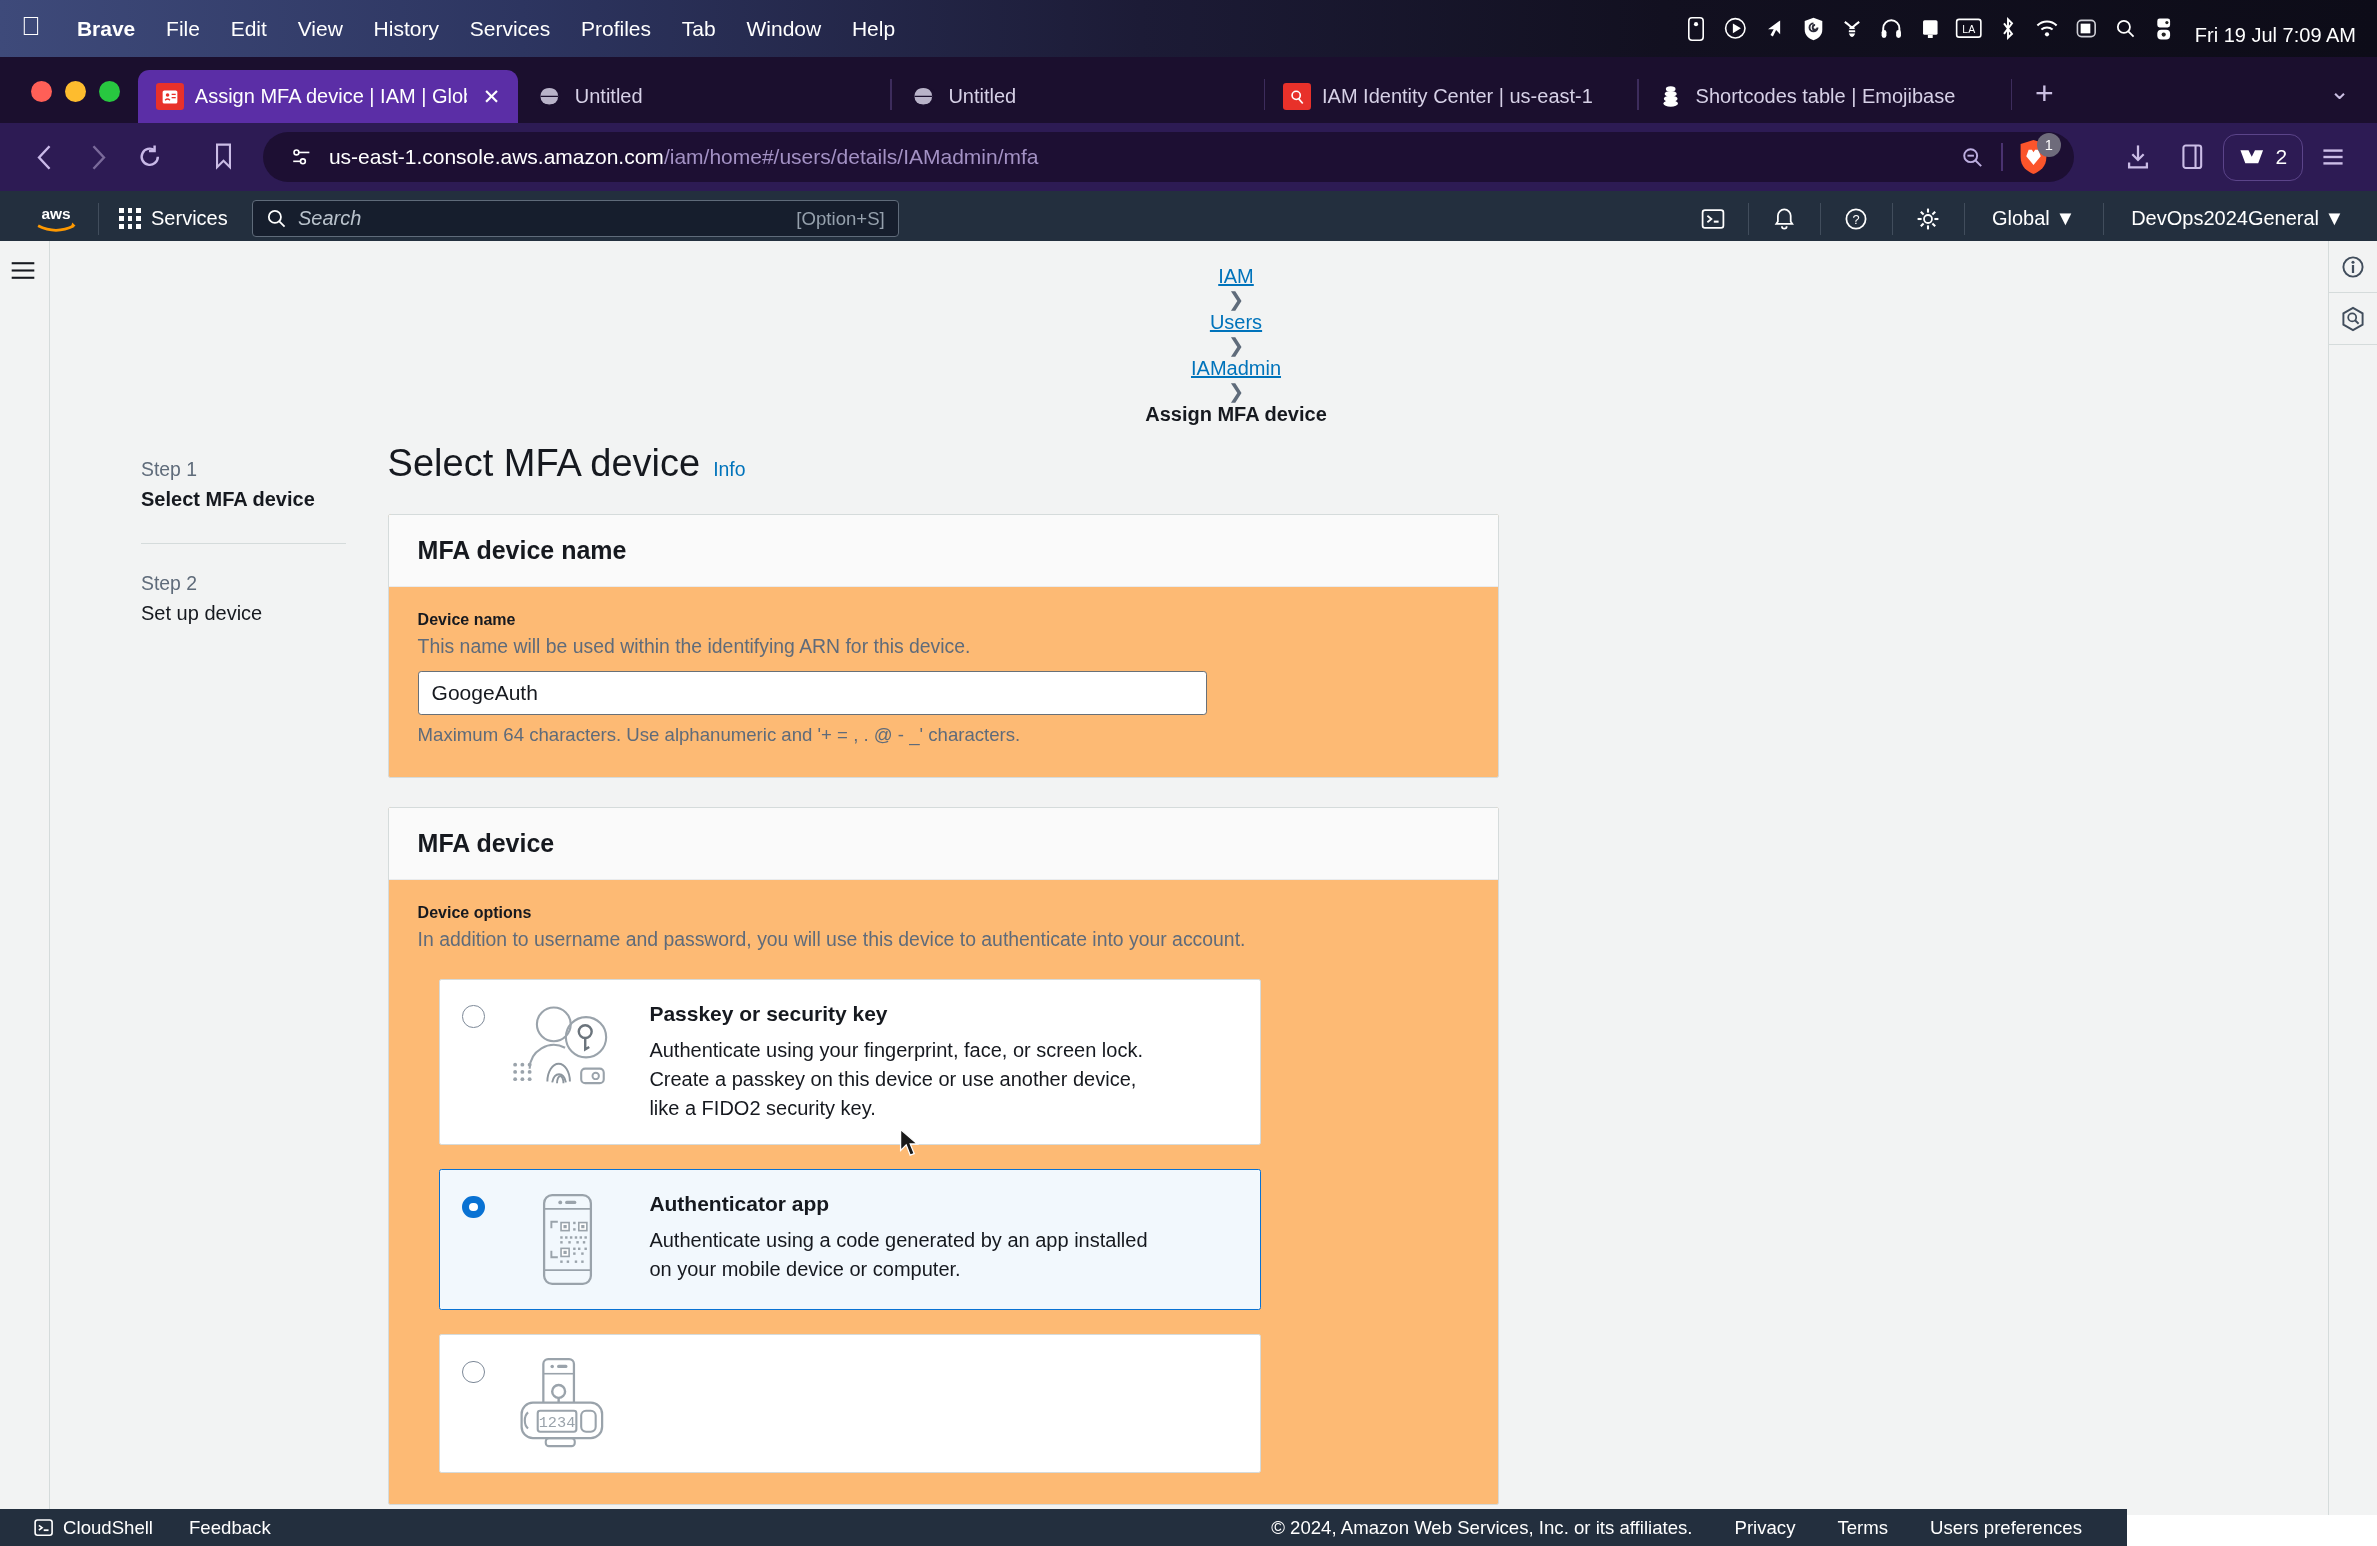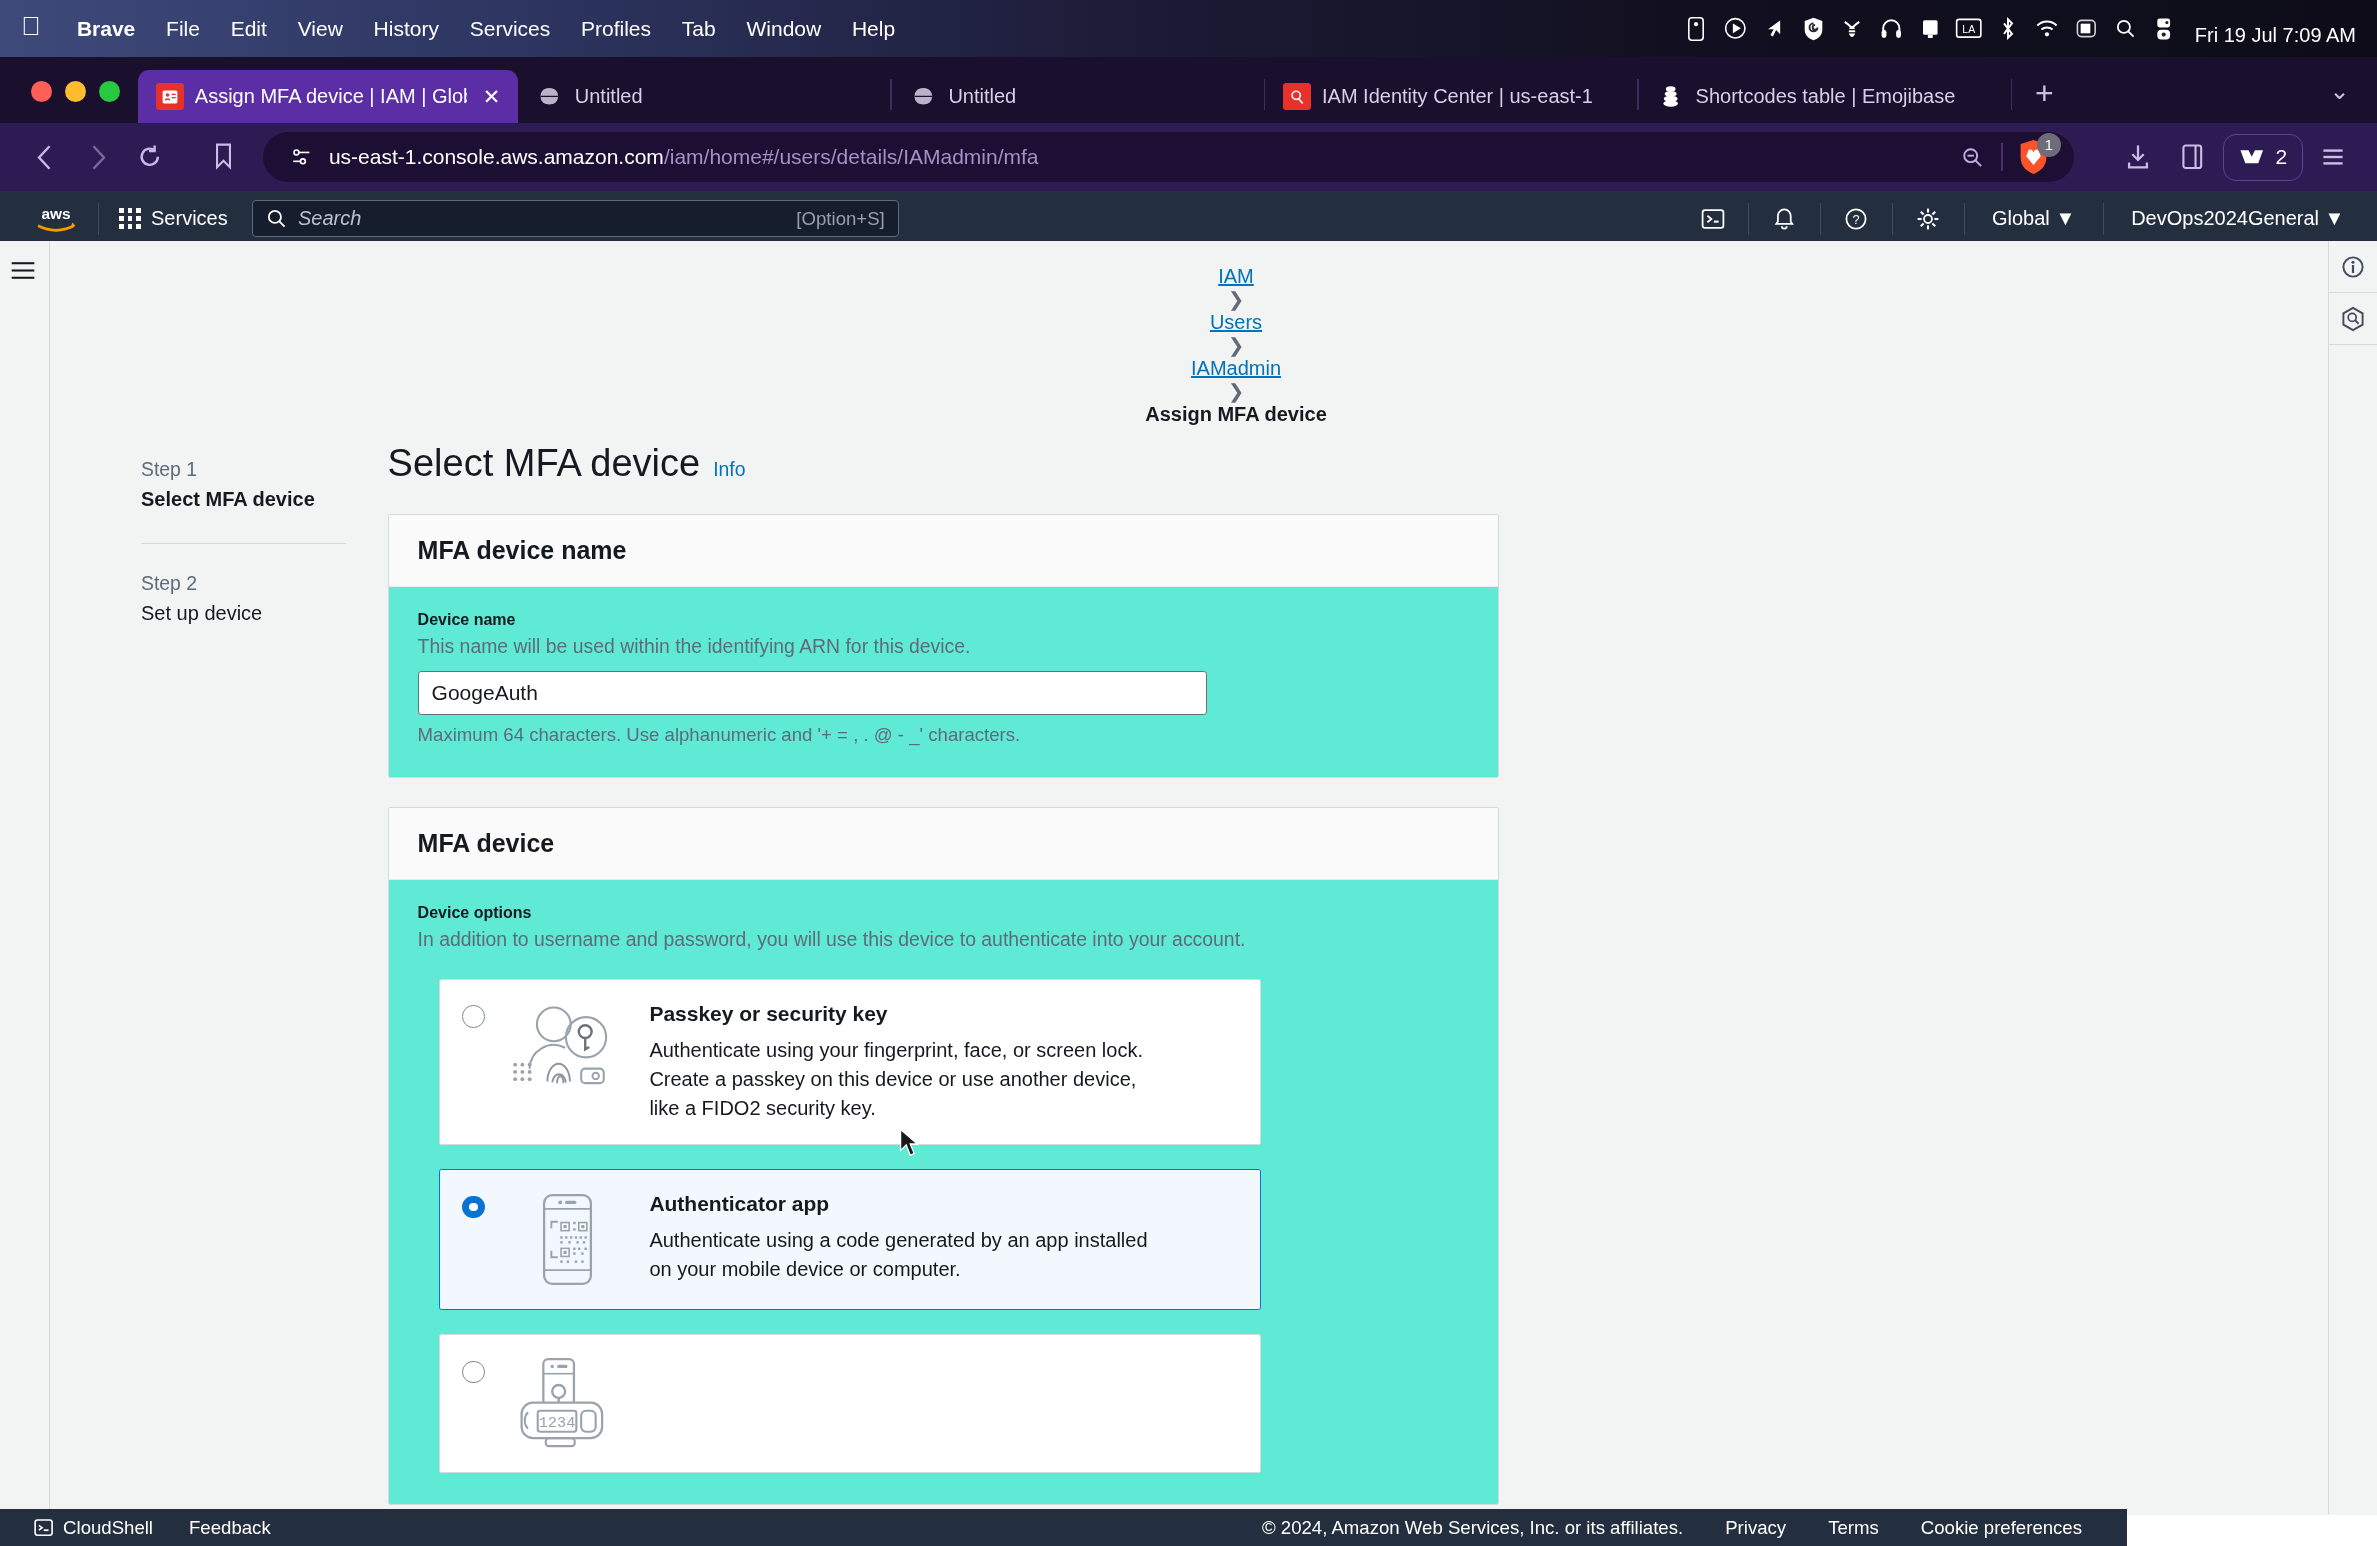--- a/index.html
+++ b/index.html
@@ -126,21 +126,21 @@
   .step-title { font-size: 20px; color: #16191f; }
   .step-title.active { font-weight: bold; }
   .step-div { height: 0.8px; background: #d5dbdb; margin: 32px 0 29px; }
 
   .form-col { flex: 1 1 auto; padding-right: 32px; }
   .page-title-row { display: flex; align-items: baseline; gap: 13px; padding-left: 14.6px; }
   .page-title { font-size: 38px; color: #16191f; font-weight: normal; }
   .info-link { font-size: 19.4px; color: #0073bb; text-decoration: none; }
 
   .container {
-    margin: 29px 0 0 14.6px; width: 1111px; background: #5eead4;
+    margin: 29px 0 0 14.6px; width: 1111px; background: #fdba74;
     border: 0.8px solid #d5dbdb; border-radius: 2.4px;
   }
   .container-header {
     padding: 21px 29px; border-bottom: 0.8px solid #e9ebed; background: #fafafa;
   }
   .container-title { font-size: 25px; font-weight: bold; color: #16191f; }
   .container-body { padding: 24px 29px 31px; }
 
   .field-label { font-size: 16px; font-weight: bold; color: #16191f; }
   .field-desc { font-size: 19.4px; color: #5f6b7a; margin-top: 5.7px; }
@@ -751,16 +751,16 @@
           <rect x="12" y="14" width="6" height="2.2" fill="#fff"></rect>
         </svg>
       <span>CloudShell</span>
     </span>
     <span class="fl-item">Feedback</span>
   </div>
   <div class="footer-right">
     <span class="fr-item">© 2024, Amazon Web Services, Inc. or its affiliates.</span>
     <span class="fr-item">Privacy</span>
     <span class="fr-item">Terms</span>
-    <span class="fr-item">Cookie preferences</span>
+    <span class="fr-item">Users preferences</span>
   </div>
 </div>
 
 
 </body></html>

